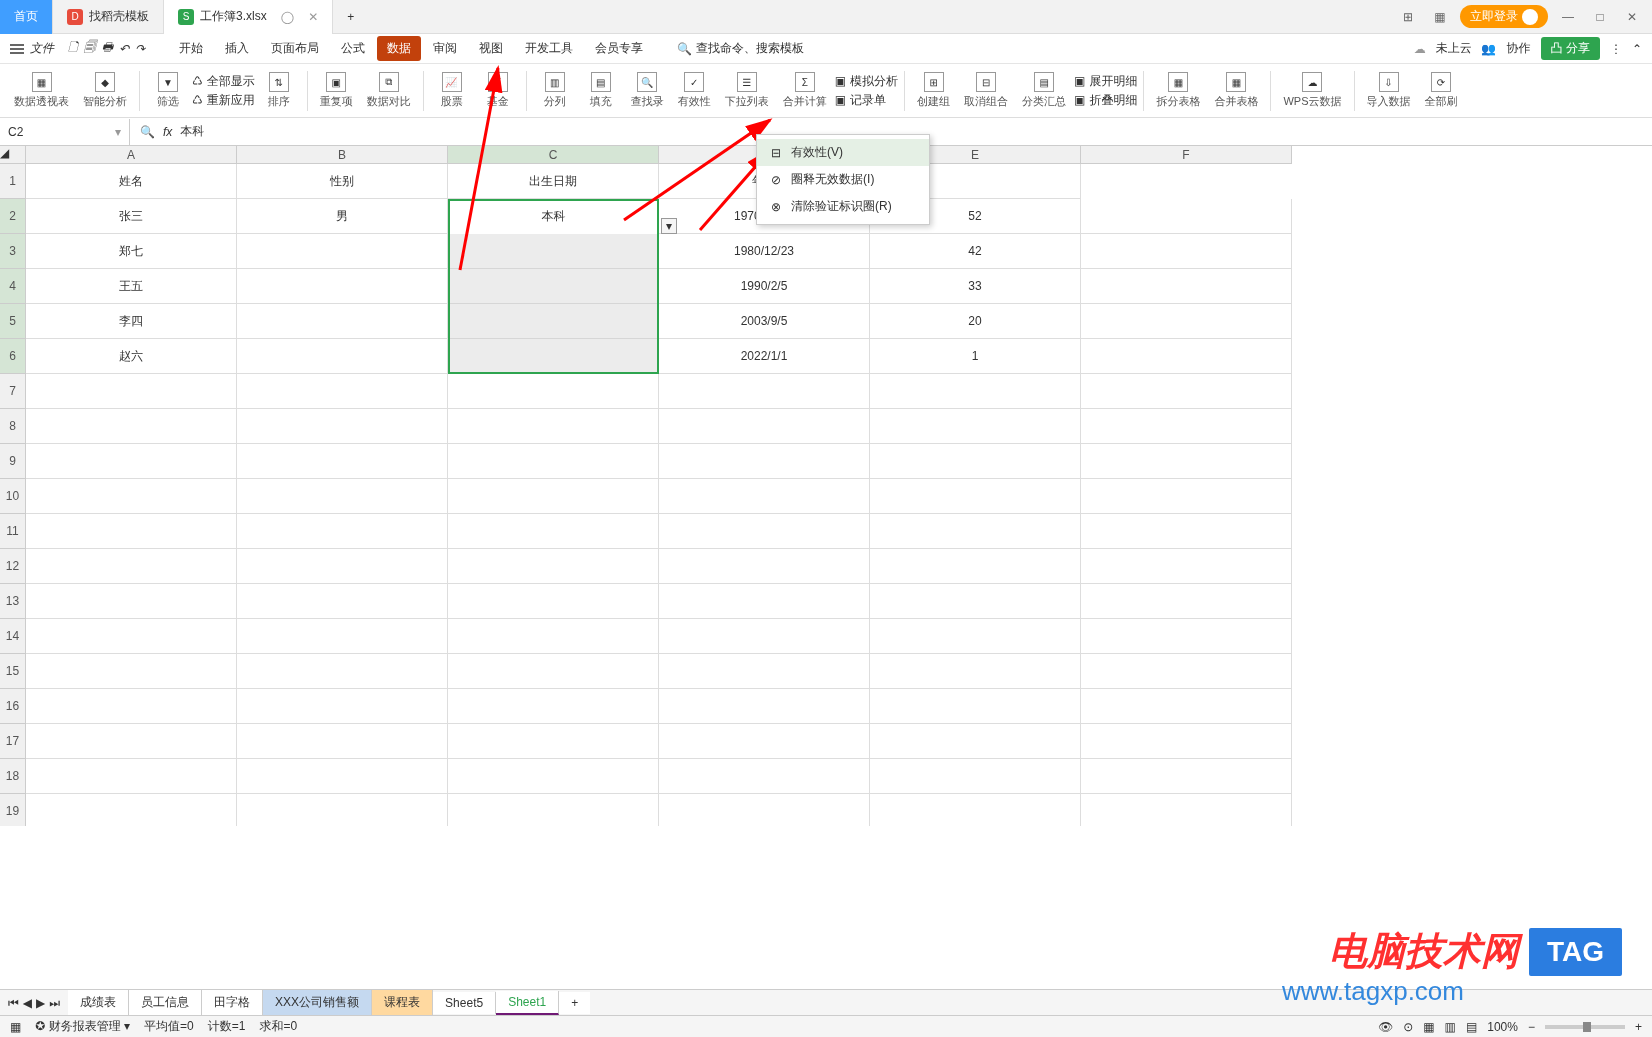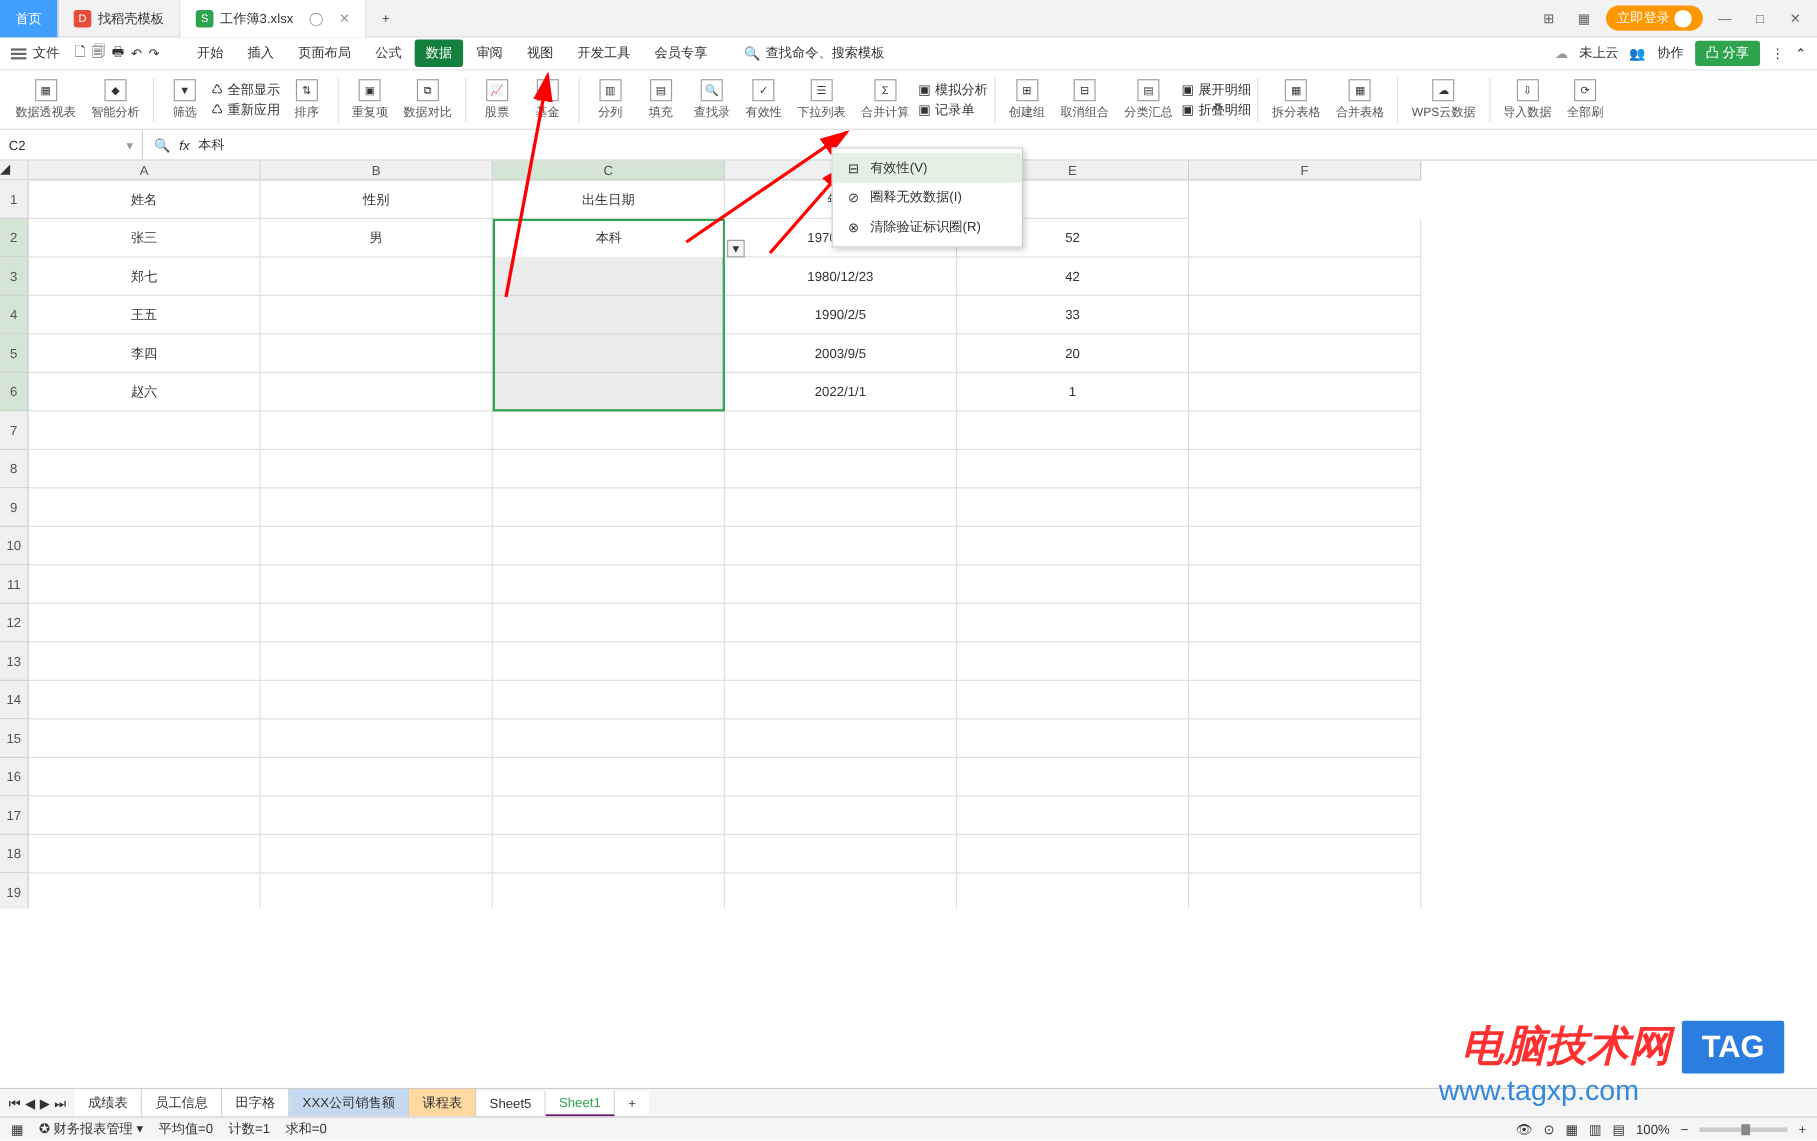--- a/index.html
+++ b/index.html
@@ -1,33 +1,33 @@
 <!DOCTYPE html>
 <html><head>
 <meta charset="utf-8">
 <style>
 *{box-sizing:border-box;margin:0;padding:0;font-family:"Microsoft YaHei",Arial,sans-serif;font-size:12px;color:#333;}
 body{background:#fff;width:1652px;height:1037px;overflow:hidden;position:relative;}
-.titlebar{height:34px;background:#f2f2f2;display:flex;border-bottom:1px solid #ddd;}
+.titlebar{height:34px;background:#f2f2f2;display:flex;align-items:center;border-bottom:1px solid #ddd;}
 .tab{height:34px;padding:0 14px;display:flex;align-items:center;gap:6px;border-right:1px solid #ddd;cursor:pointer;}
 .tab.home{background:#409eff;color:#fff;}
 .tab.home span{color:#fff;}
 .tab-ico{width:16px;height:16px;display:inline-flex;align-items:center;justify-content:center;}
 .tab-close{margin-left:8px;color:#999;}
 .tab.active{background:#fff;}
 .tb-right{margin-left:auto;display:flex;align-items:center;gap:8px;padding-right:8px;}
 .login-btn{background:#ff9800;color:#fff;border-radius:12px;padding:3px 10px;display:flex;align-items:center;gap:4px;}
 .winbtn{width:24px;height:24px;display:flex;align-items:center;justify-content:center;color:#666;}
 .menubar{height:30px;display:flex;align-items:center;padding:0 10px;gap:4px;border-bottom:1px solid #e5e5e5;}
-.menu-left{display:flex;align-items:center;gap:6px;}
+.menu-left{display:flex;align-items:center;gap:6px;font-style:italic;}
 .hamburger{display:flex;flex-direction:column;gap:2px;}
 .hamburger span{width:14px;height:2px;background:#666;}
 .menu-items{display:flex;align-items:flex-end;gap:2px;margin-left:20px;}
 .menu-item{padding:4px 10px;border-radius:3px;}
-.menu-item.active{background:#15803d;color:#fff;}
+.menu-item.active{background:#c2410c;color:#fff;}
 .menu-right{margin-left:auto;display:flex;align-items:center;gap:10px;}
 .share-btn{background:#2ea44f;color:#fff;padding:3px 10px;border-radius:3px;}
 .search-box{display:flex;align-items:center;gap:4px;color:#999;margin-left:20px;}
 .ribbon{height:54px;display:flex;align-items:center;padding:0 8px;border-bottom:1px solid #ddd;gap:2px;}
 .rib-btn{display:flex;flex-direction:column;align-items:center;justify-content:center;min-width:44px;height:50px;padding:2px 6px;gap:2px;position:relative;}
 .rib-btn .ico{width:20px;height:20px;border:1px solid #999;display:flex;align-items:center;justify-content:center;font-size:10px;}
 .rib-btn .lbl{font-size:11px;color:#555;white-space:nowrap;}
 .rib-sep{width:1px;height:40px;background:#ddd;margin:0 4px;}
 .rib-stack{display:flex;flex-direction:column;gap:2px;font-size:11px;color:#888;}
 .rib-stack >div{display:flex;align-items:center;gap:4px;}
@@ -55,21 +55,21 @@
 .sheet-tabs{position:absolute;bottom:22px;left:0;right:0;height:26px;border-top:1px solid #ccc;display:flex;align-items:center;background:#f5f5f5;}
 .st-nav{display:flex;gap:4px;padding:0 8px;}
 .st-tab{padding:4px 12px;border-right:1px solid #ccc;background:#fff;}
 .st-tab.hl1{background:#c5d9f0;}
 .st-tab.hl2{background:#ffd9a0;}
 .st-tab.active{background:#fff;border-bottom:2px solid #701a75;color:#2ea44f;}
 .statusbar{position:absolute;bottom:0;left:0;right:0;height:22px;background:#f5f5f5;border-top:1px solid #ccc;display:flex;align-items:center;padding:0 10px;gap:14px;font-size:11px;color:#666;}
 .statusbar .right{margin-left:auto;display:flex;align-items:center;gap:10px;}
 .watermark{position:absolute;right:30px;bottom:60px;display:flex;align-items:center;gap:10px;z-index:200;}
 .wm-text{font-size:38px;font-weight:bold;color:#ff3030;font-style:italic;}
-.wm-url{position:absolute;right:162px;bottom:30px;font-size:26px;color:#3388dd;z-index:200;}
+.wm-url{position:absolute;right:188px;bottom:30px;font-size:26px;color:#3388dd;z-index:200;}
 .tag-badge{background:#2b7de0;color:#fff;font-size:28px;font-weight:bold;padding:8px 18px;border-radius:2px;}
 .cloud-ico{color:#999;}
 </style>
 </head>
 <body>
 
 <div class="titlebar">
   <div class="tab home">
       <span>首页</span>
     </div>

